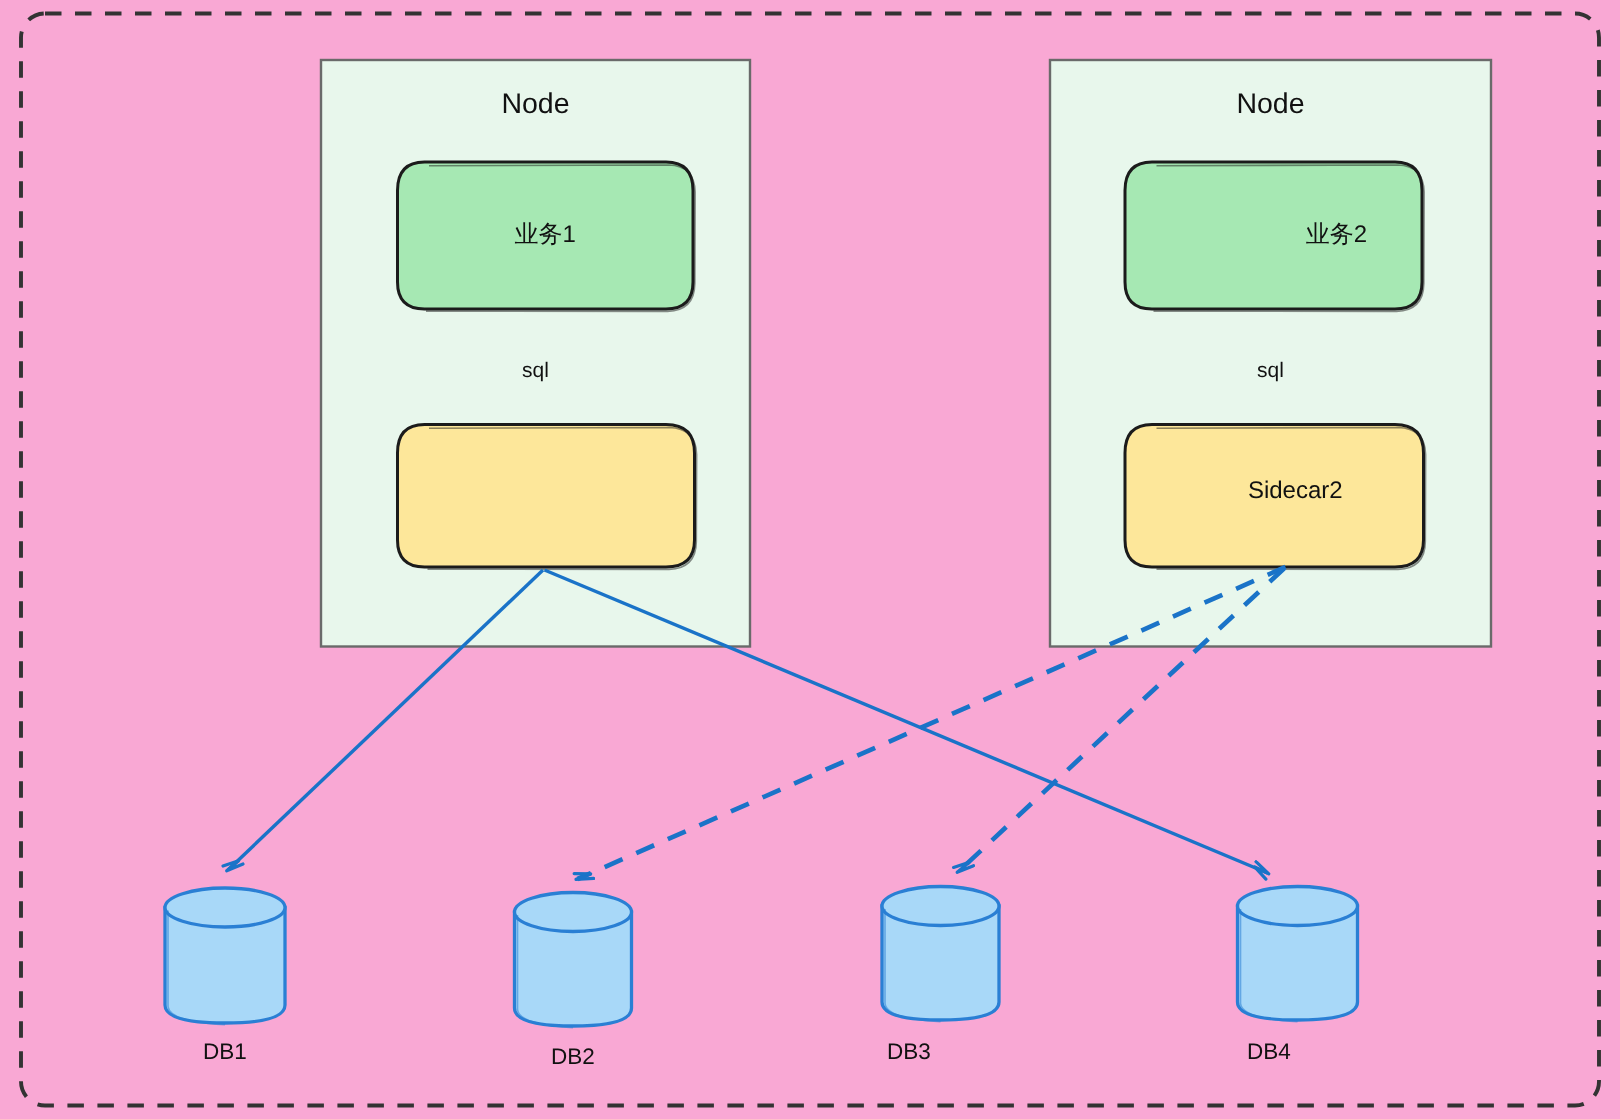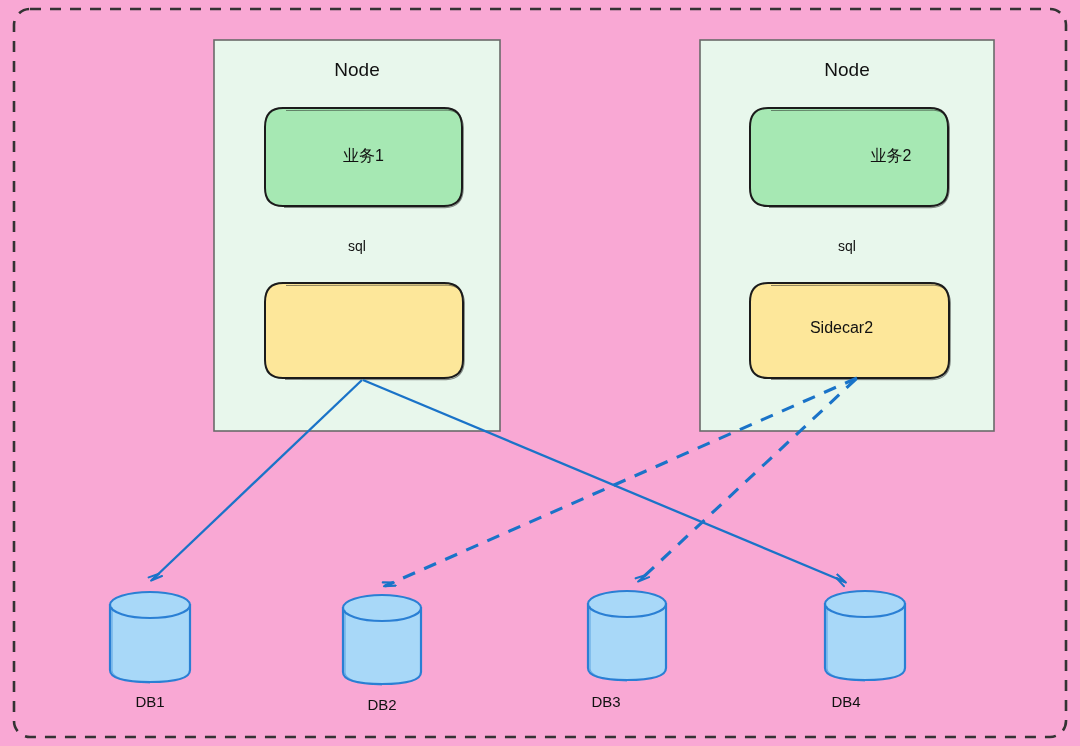--- a/index.html
+++ b/index.html
@@ -149,20 +149,20 @@
     </g>
   </svg>
 
   <div class="ovl node-label" style="left:214px; top:59px; width:286px;">Node</div>
   <div class="ovl sql-label" style="left:214px; top:238px; width:286px;">sql</div>
   <div class="ovl box-label" style="left:265px; top:146px; width:197px;">业务1</div>
 
   <div class="ovl node-label" style="left:700px; top:59px; width:294px;">Node</div>
   <div class="ovl sql-label" style="left:700px; top:238px; width:294px;">sql</div>
   <div class="ovl box-label" style="left:750px; top:146px; width:198px;margin-left:42px;">业务2</div>
-  <div class="ovl box-label" style="left:750px; top:319px; width:183px;">Sidecar2</div>
+  <div class="ovl box-label" style="left:750px; top:319px; width:183px;padding-left:22px;">Sidecar2</div>
 
   <div class="ovl db-label" style="left:100px; top:693px; width:100px;">DB1</div>
   <div class="ovl db-label" style="left:332px; top:696px; width:100px;">DB2</div>
   <div class="ovl db-label" style="left:556px; top:693px; width:100px;">DB3</div>
   <div class="ovl db-label" style="left:796px; top:693px; width:100px;">DB4</div>
 
 </div>
 
 </body></html>

